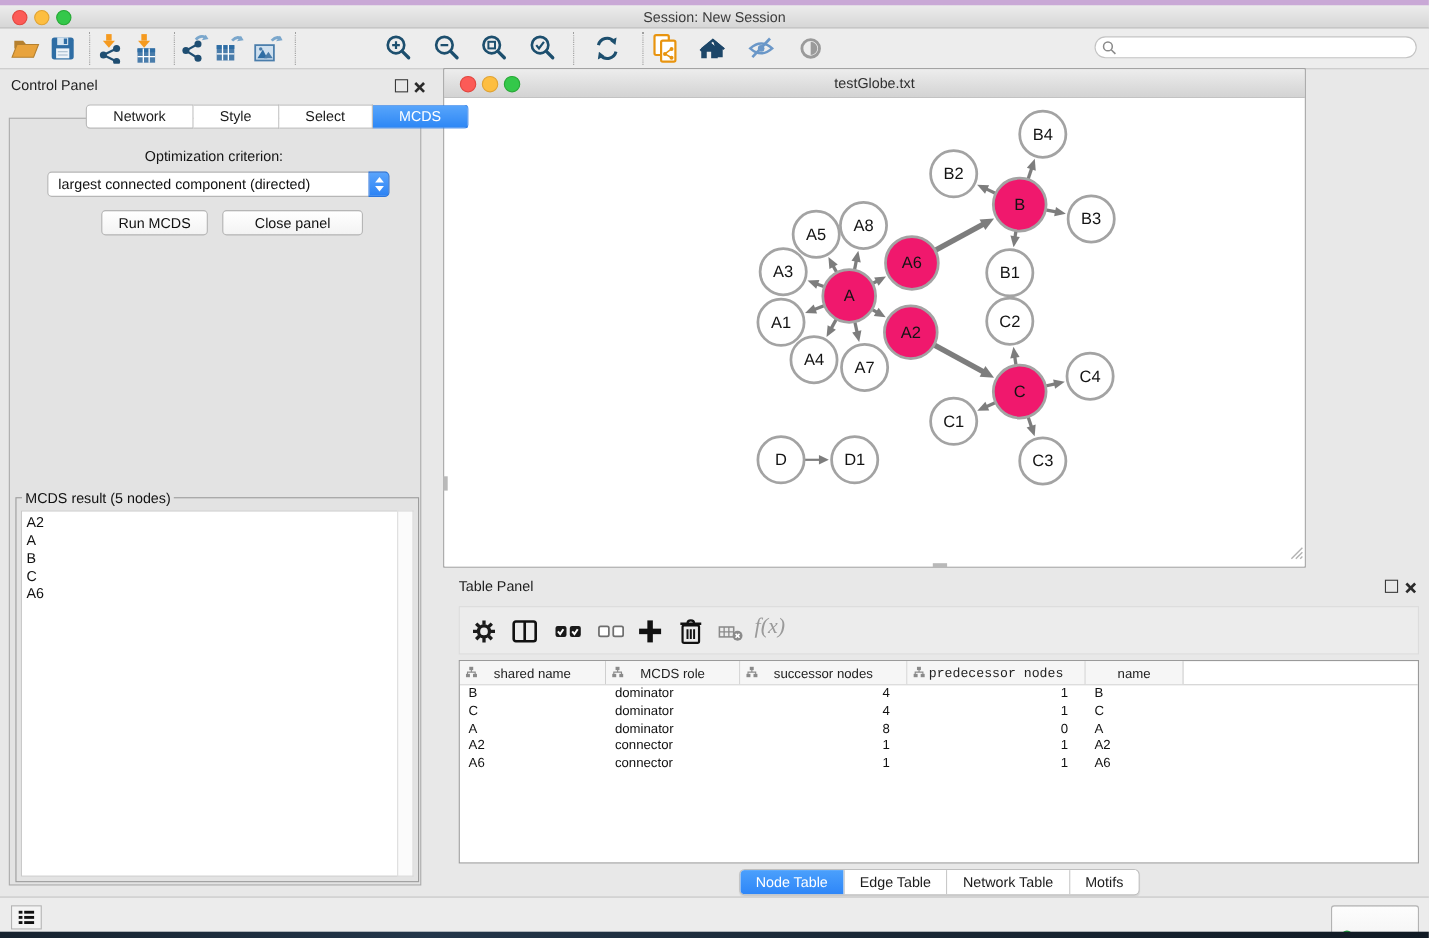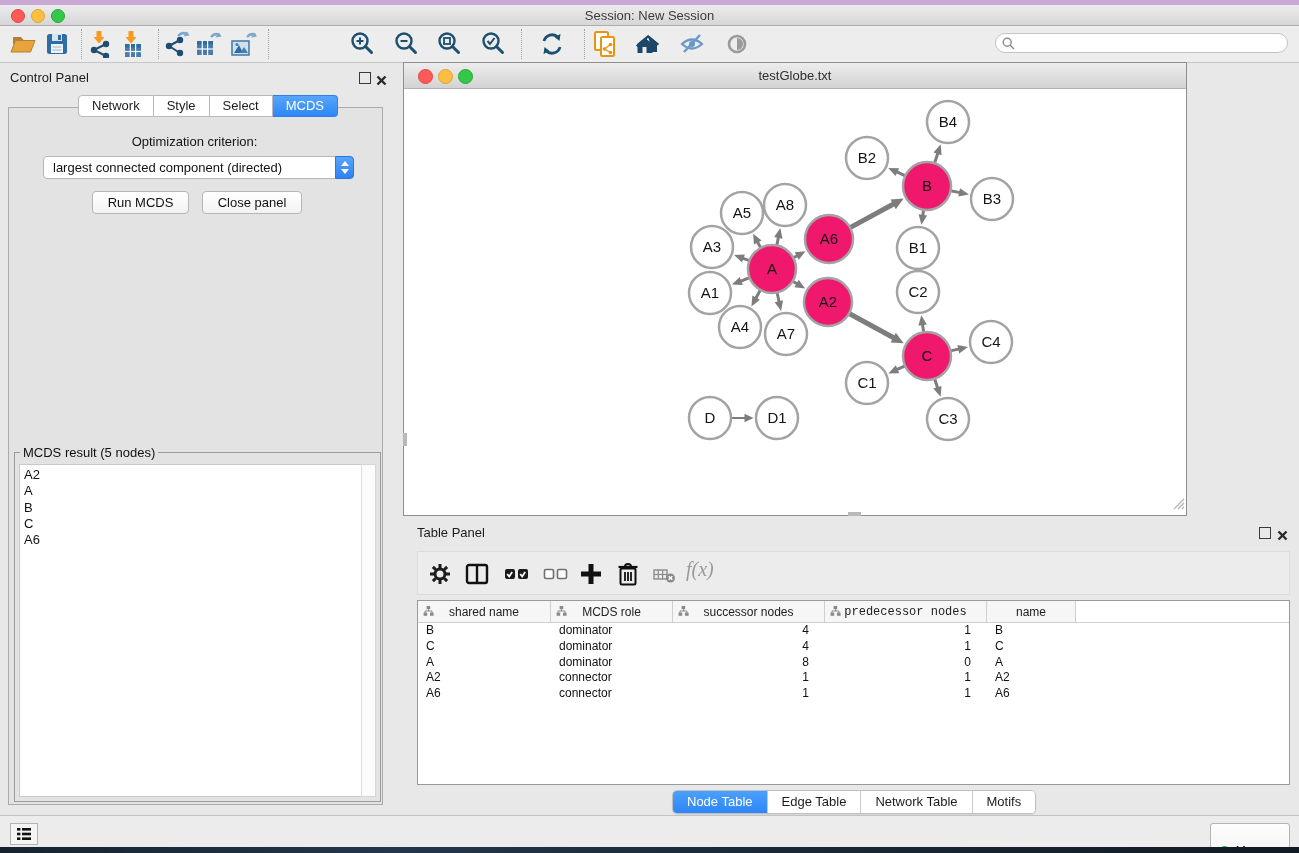--- a/index.html
+++ b/index.html
@@ -24,21 +24,21 @@
     border:1px solid #c3c3c3;border-radius:11px;display:flex;align-items:center;padding-left:6px;box-sizing:border-box;}
   .searchbox input{border:none;outline:none;flex:1;font-size:12px;background:transparent;margin-left:4px;}
 
   
   .cp-title{position:absolute;left:10px;top:70px;font-size:13px;color:#1d1d1d;}
   .panel-float{position:absolute;width:10px;height:10px;border:1.5px solid #3a3a3a;background:transparent;}
   .panel-close{position:absolute;width:11px;height:11px;}
   .cp-inner{position:absolute;left:8px;top:107px;width:373px;height:696px;
     background:#e3e3e3;border:1px solid #ababab;}
   .cp-tabs{position:absolute;left:78px;top:95px;display:flex;z-index:3;}
-  .cp-tab{height:20px;line-height:20px;padding:0 13px;font-size:13px;color:#1c1c1c;background:#fff;
+  .cp-tab{height:20px;line-height:20px;padding:0 24px;font-size:13px;color:#1c1c1c;background:#fff;
     border:1px solid #b9b9b9;border-left:none;}
   .cp-tab:first-child{border-left:1px solid #b9b9b9;border-radius:4px 0 0 4px;}
   .cp-tab:last-child{border-radius:0 4px 4px 0;}
   .cp-tab.active{background:linear-gradient(#58a5fb,#2d87f5);color:#fff;border-color:#2f7fe8;}
   .opt-label{position:absolute;left:8px;top:134px;width:373px;text-align:center;font-size:13px;color:#141414;}
   .dropdown{position:absolute;left:43px;top:156px;width:311px;height:23px;background:#fff;
     border:1px solid #b6b6b6;border-radius:4px;box-sizing:border-box;}
   .dropdown .dd-text{position:absolute;left:9px;top:3px;font-size:13px;color:#111;}
   .dd-stepper{position:absolute;right:-1px;top:-1px;width:19px;height:23px;border-radius:0 4px 4px 0;
     background:linear-gradient(#5aa4fc,#2c83f4);border:1px solid #2a76df;box-sizing:border-box;}
@@ -283,21 +283,21 @@
     </div>
   <div class="opt-label">Optimization criterion:</div>
   <div class="dropdown">
     <span class="dd-text">largest connected component (directed)</span>
     <span class="dd-stepper">
         <span class="up"></span>
         <span class="down"></span>
       </span>
   </div>
   <div class="btn" style="left:92px;top:191px;width:97px">Run MCDS</div>
-  <div class="btn" style="left:202px;top:191px;width:100px">Close panel</div>
+  <div class="btn" style="left:202px;top:191px;width:128px">Close panel</div>
   <div class="fieldset">
     <span class="legend">MCDS result (5 nodes)</span>
     <div class="result-list">
         <div class="result-item">A2</div>
         <div class="result-item">A</div>
         <div class="result-item">B</div>
         <div class="result-item">C</div>
         <div class="result-item">A6</div>
       </div>
     <div class="result-scroll"></div>

